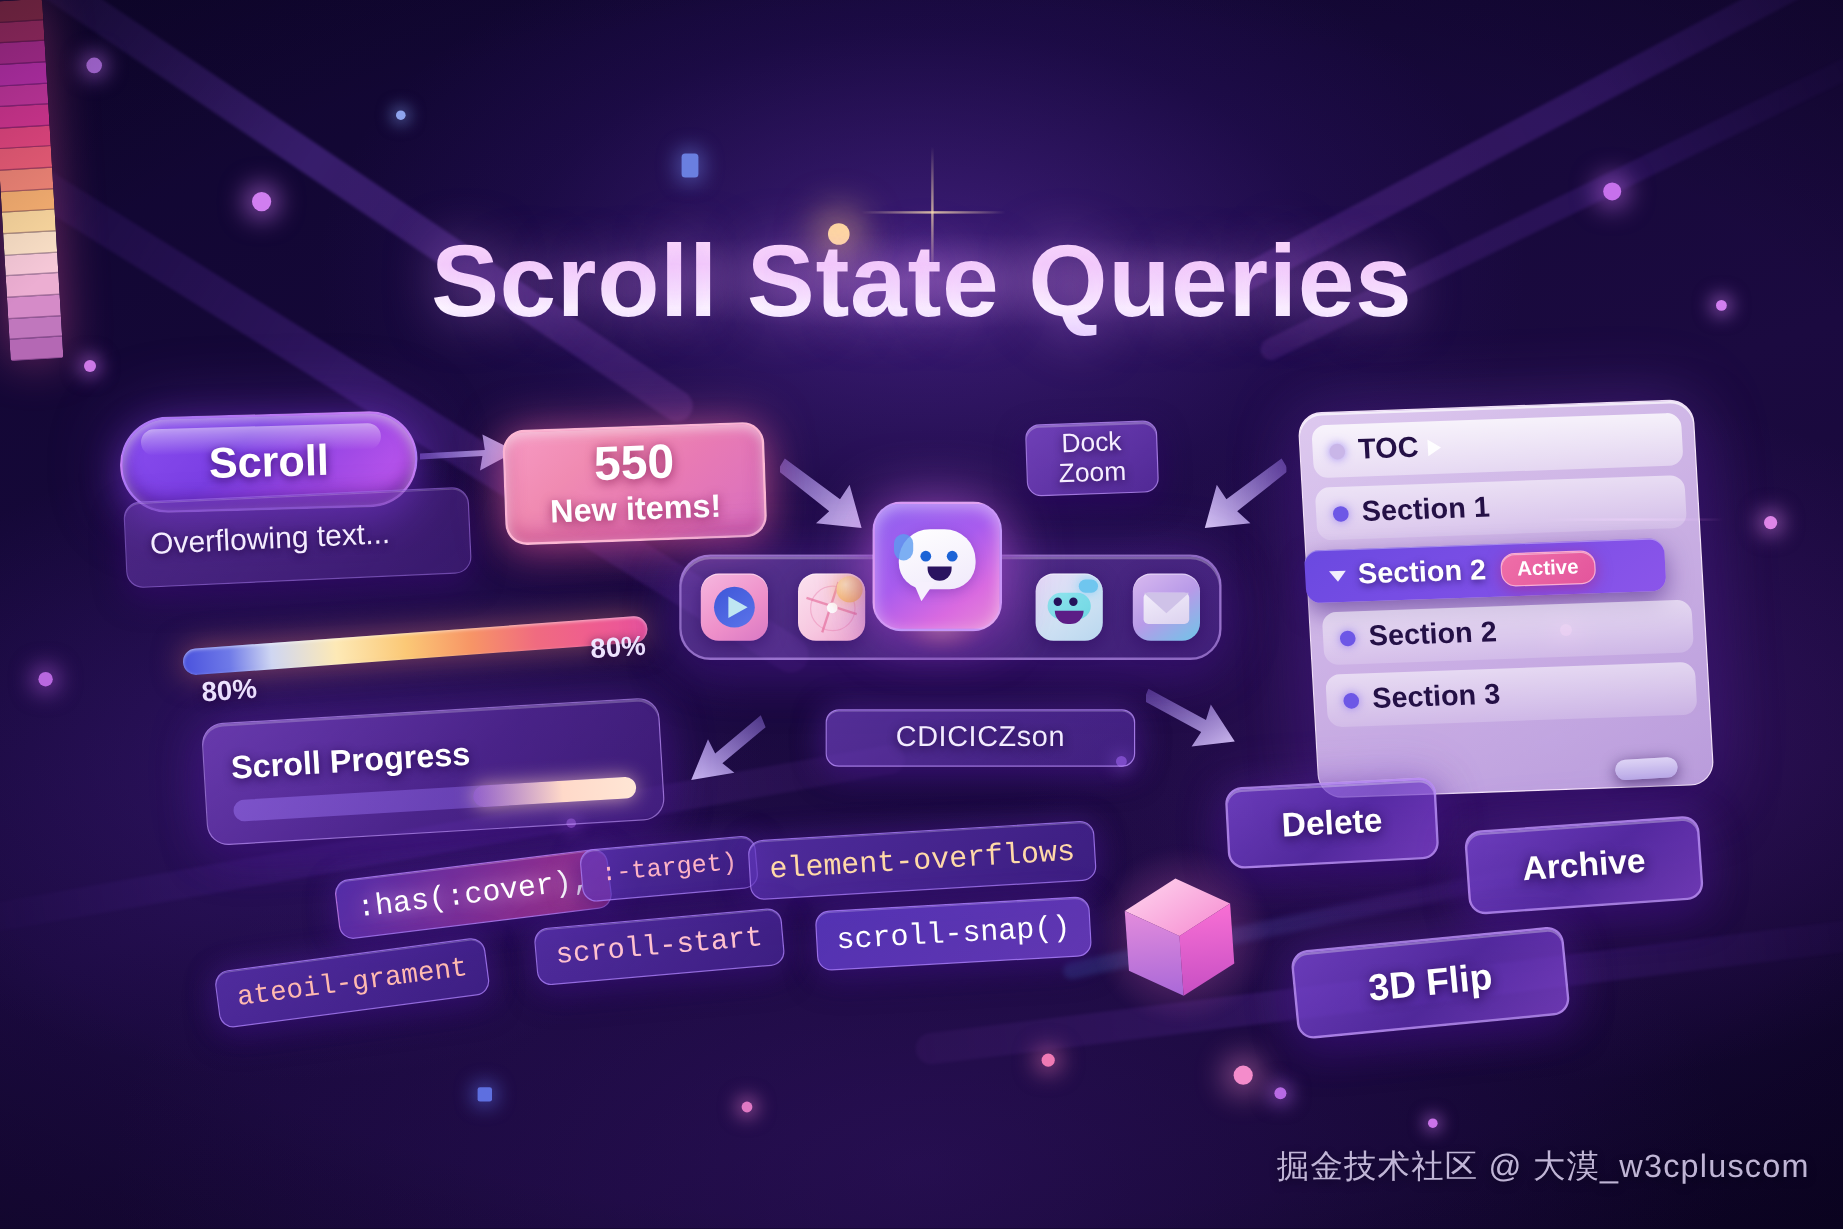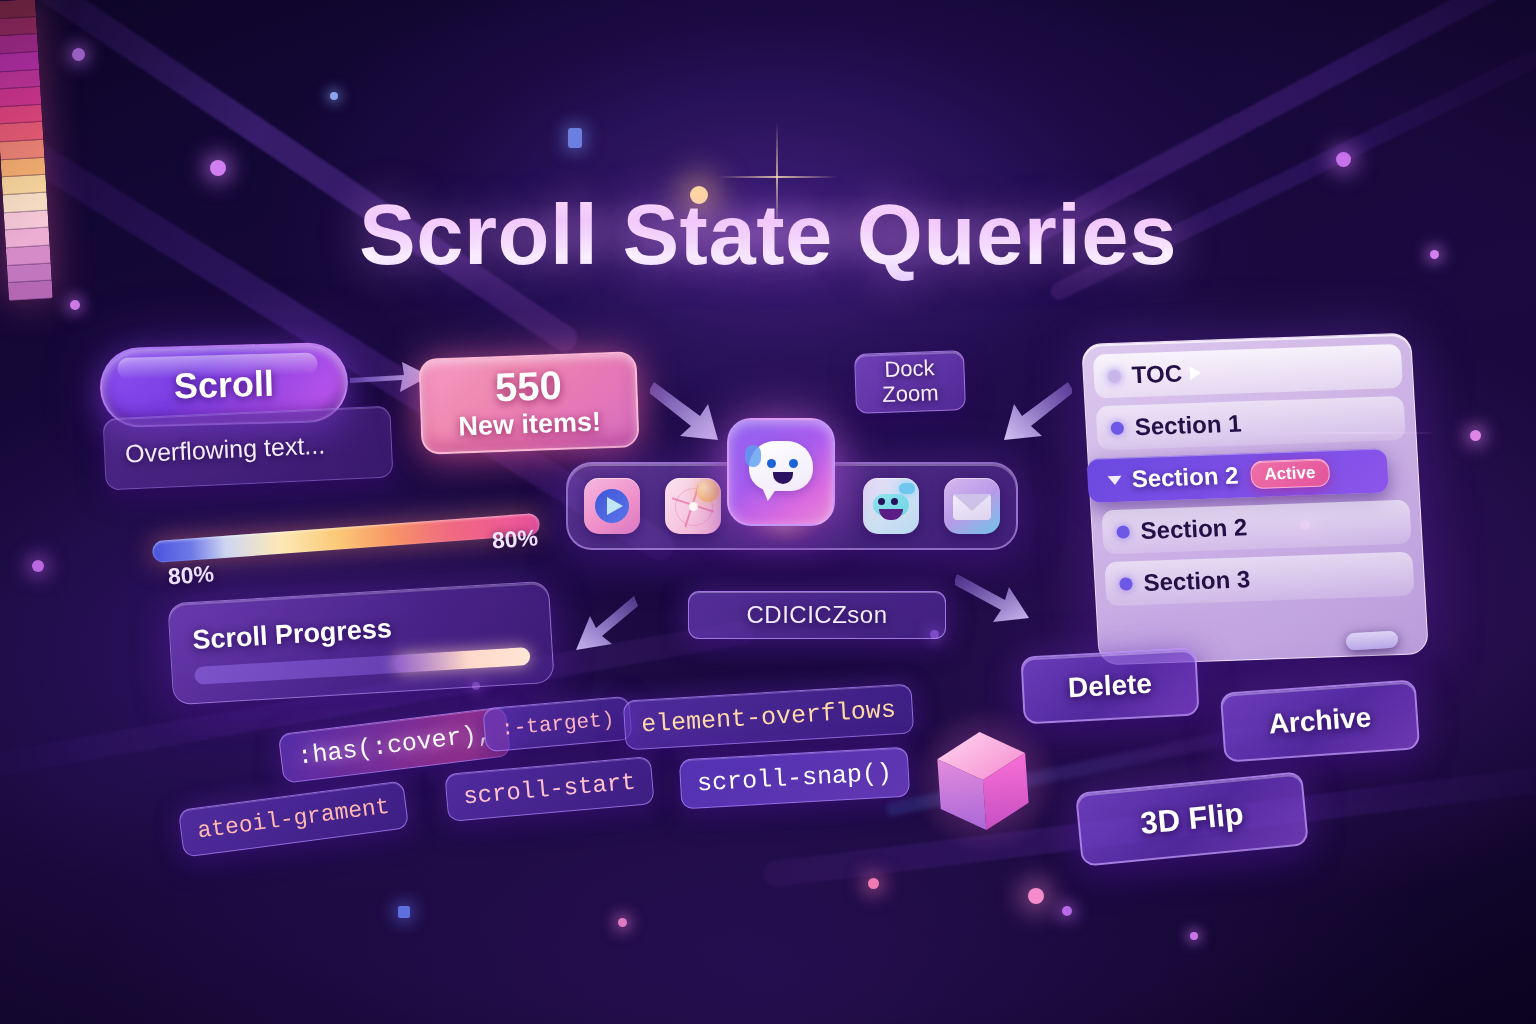--- a/index.html
+++ b/index.html
@@ -486,13 +486,14 @@
   </div>
   <div class="glass code" id="code-scrollsnap">
     <span>scroll-snap()</span>
   </div>
   <div class="glass code" id="code-ateoil">
     <span>ateoil-grament</span>
   </div>
 
   <div class="vignette"></div>
 
+  <div id="watermark">掘金技术社区 @ 大漠_w3cpluscom</div>
 </div>
 
 </body></html>

